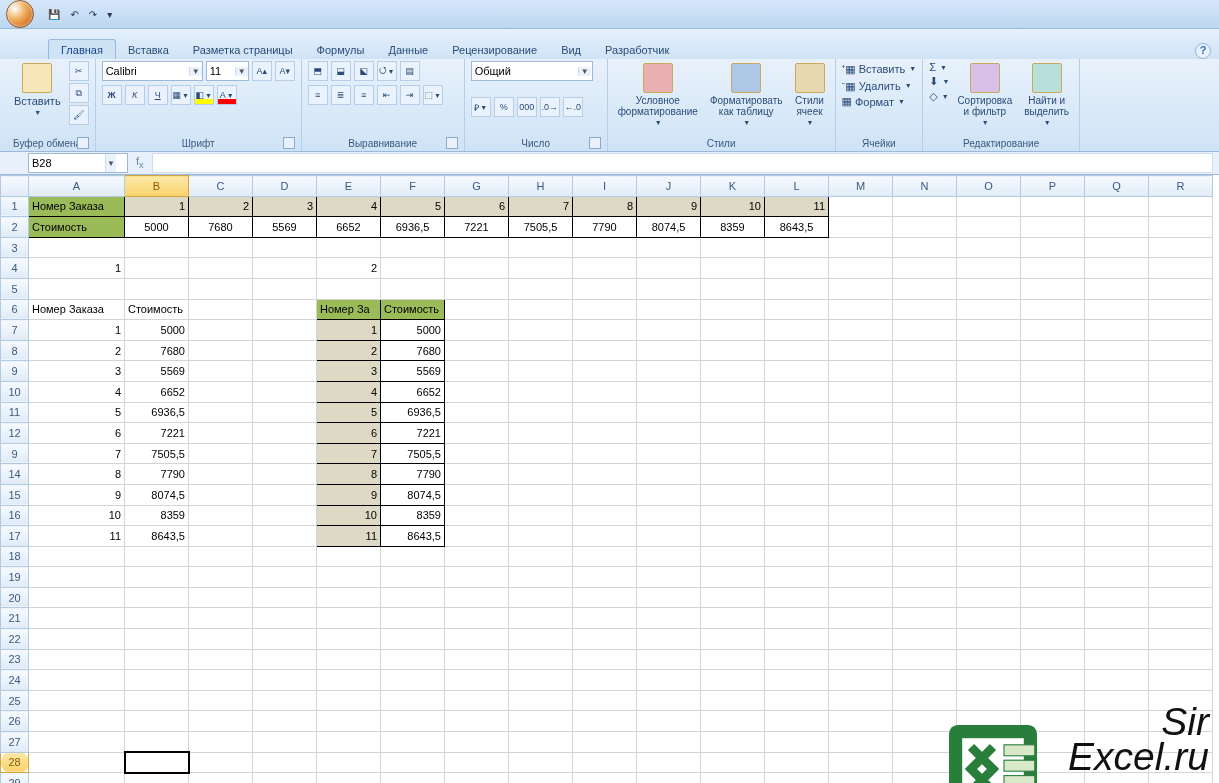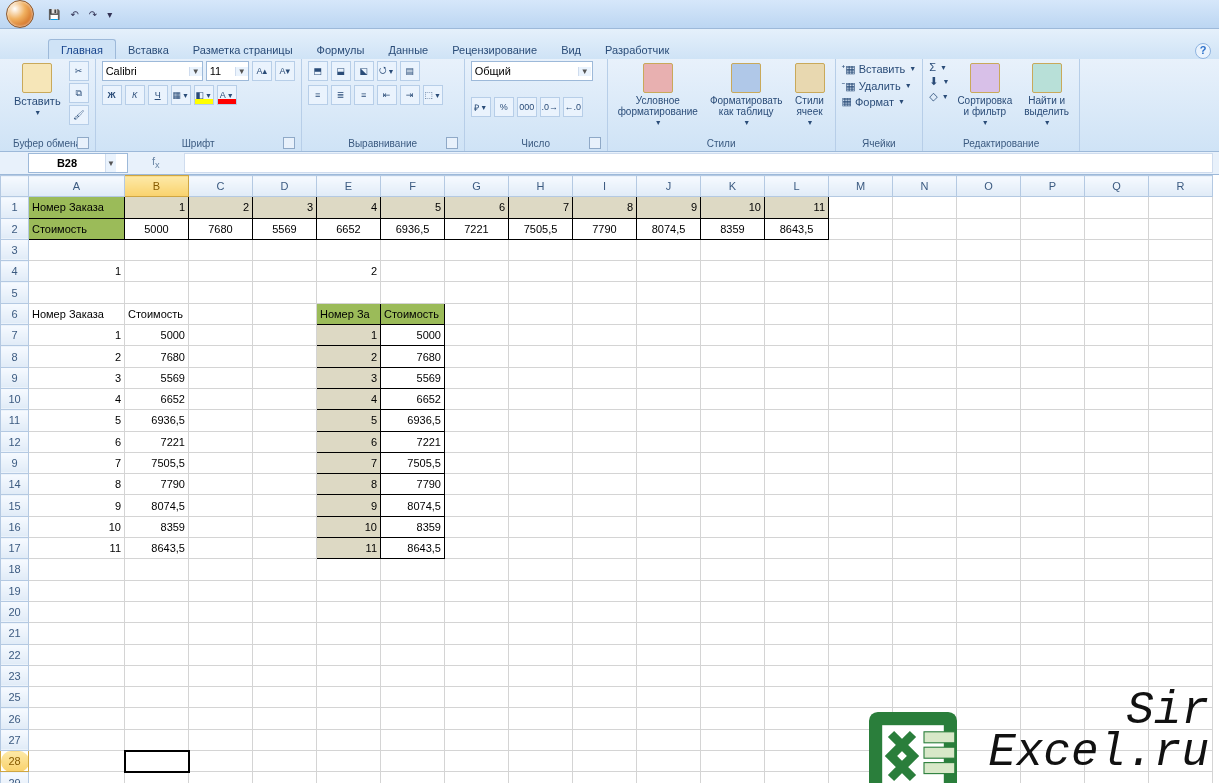--- a/index.html
+++ b/index.html
@@ -25,41 +25,41 @@
   .combo{display:flex;align-items:center;border:1px solid #9db9d9;background:#fff;height:18px;}
   .combo input{border:none;outline:none;font-size:11px;padding:0 3px;background:transparent;}
   .combo .arr{width:12px;text-align:center;background:#eaf3fd;border-left:1px solid #cfdcee;font-size:8px;color:#555;}
   .row{display:flex;gap:3px;align-items:center;}
   .ribtxt{color:#2a4c78;font-size:11px;}
   .ddarr{font-size:7px;color:#2a4c78;margin-left:1px;}
   
   .fbar{height:22px;background:#e8f1fb;border-bottom:1px solid #9db9d9;display:flex;align-items:center;}
   .namebox{width:100px;margin-left:28px;}
   .namebox .combo{height:18px}
-  .namebox input{width:70px;text-align:center;font-weight:bold;color:#000}
+  .namebox input{width:70px;font-weight:normal;color:#000}
   .fdn{width:10px;text-align:center;font-size:8px;color:#555;border-left:1px solid #cfdcee;background:#eaf3fd;height:100%;display:flex;align-items:center;justify-content:center}
-  .fx{margin:0 24px;color:#6a86a6;}
+  .fx{margin:0 8px;color:#6a86a6;}
   
   .sheetwrap{position:relative;background:#fff;display:flex;height:calc(783px - 28px - 22px - 92px - 22px);}
   .sheet{border-collapse:collapse;table-layout:fixed;}
   .sheet td,.sheet th{border:1px solid #d4d4d4;height:19px;padding:0 3px;font-size:11px;color:#000;white-space:nowrap;overflow:hidden;box-sizing:border-box;}
   .sheet th{background:linear-gradient(#f6faff,#e0ebf7);color:#3b5a80;font-weight:normal;text-align:center;border-color:#b4c9e2;}
   .sheet th.rowh{width:28px;text-align:center;}
   .sheet td{background:#fff;text-align:right;}
   .sheet td.l{text-align:left;}
   .sheet td.c{text-align:center;}
   .colh{height:19px;}
   .colh th.sel{background:linear-gradient(#fde9a8,#f9d26c);color:#865b00;border-color:#cfa642;}
   th.rowh.sel{background:linear-gradient(#fde9a8,#f9d26c);color:#865b00;border-color:#cfa642;border-radius:10px;}
   
   .hdr-green{background:#9bbb59 !important;border:1px solid #000 !important;font-weight:normal;text-align:left;}
   .tan{background:#ddd9c4 !important;border:1px solid #000 !important;text-align:center;}
   .bord{border:1px solid #000 !important;}
   .activecell{outline:2px solid #000;outline-offset:-1px;}
-  .watermark{position:absolute;right:10px;bottom:20px;font-family:Liberation Mono, monospace;font-size:46px;color:#111;font-style:italic;text-align:right;line-height:0.9;}
+  .watermark{position:absolute;right:10px;bottom:20px;font-family:Liberation Sans, sans-serif;font-size:39px;color:#111;font-style:italic;text-align:right;line-height:0.9;}
   .watermark .logo{position:absolute;left:-130px;top:10px;width:110px;height:110px;}
   .xl-logo{width:110px;height:110px;}
 </style>
 </head>
 <body>
 
 <div class="titlebar">
   <div class="office-btn">
       <div class="office-circle"></div>
     </div>
@@ -755,20 +755,41 @@
           <td class=""></td>
           <td class=""></td>
           <td class=""></td>
           <td class=""></td>
           <td class=""></td>
           <td class=""></td>
           <td class=""></td>
           <td class=""></td>
         </tr>
         <tr>
+          <th class="rowh">24</th>
+          <td class=""></td>
+          <td class=""></td>
+          <td class=""></td>
+          <td class=""></td>
+          <td class=""></td>
+          <td class=""></td>
+          <td class=""></td>
+          <td class=""></td>
+          <td class=""></td>
+          <td class=""></td>
+          <td class=""></td>
+          <td class=""></td>
+          <td class=""></td>
+          <td class=""></td>
+          <td class=""></td>
+          <td class=""></td>
+          <td class=""></td>
+          <td class=""></td>
+        </tr>
+        <tr>
           <th class="rowh">25</th>
           <td class=""></td>
           <td class=""></td>
           <td class=""></td>
           <td class=""></td>
           <td class=""></td>
           <td class=""></td>
           <td class=""></td>
           <td class=""></td>
           <td class=""></td>

